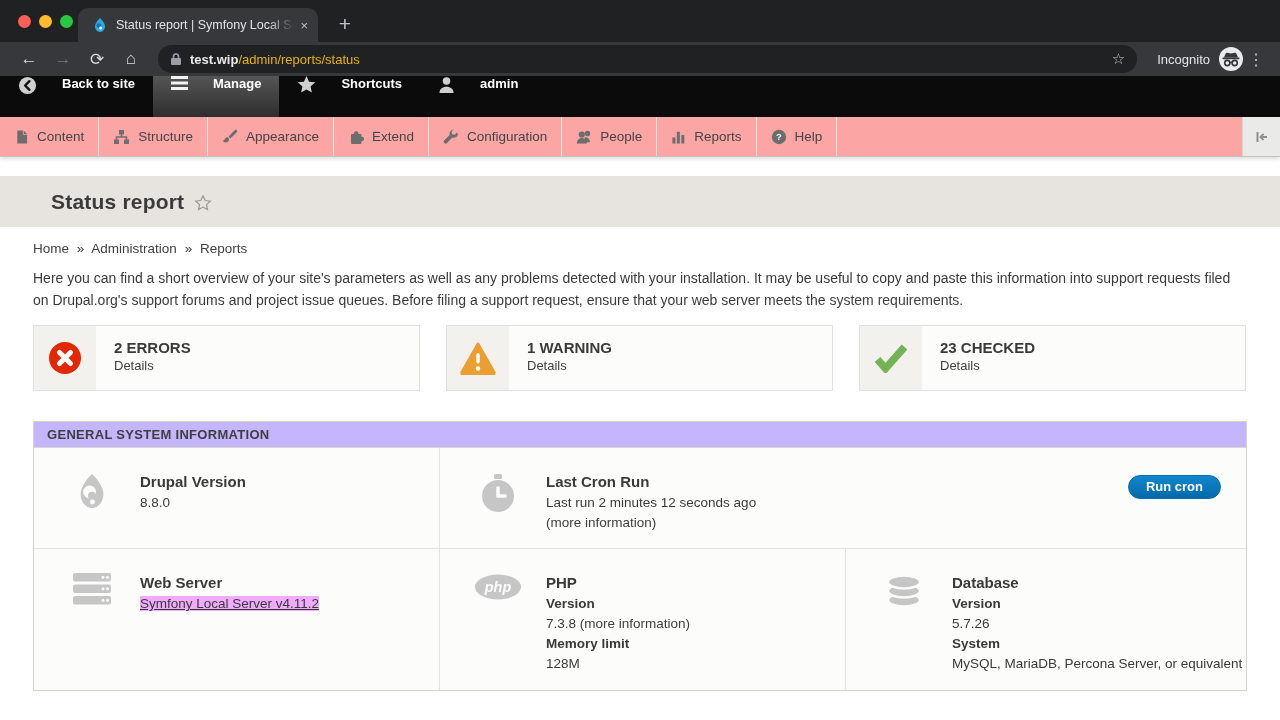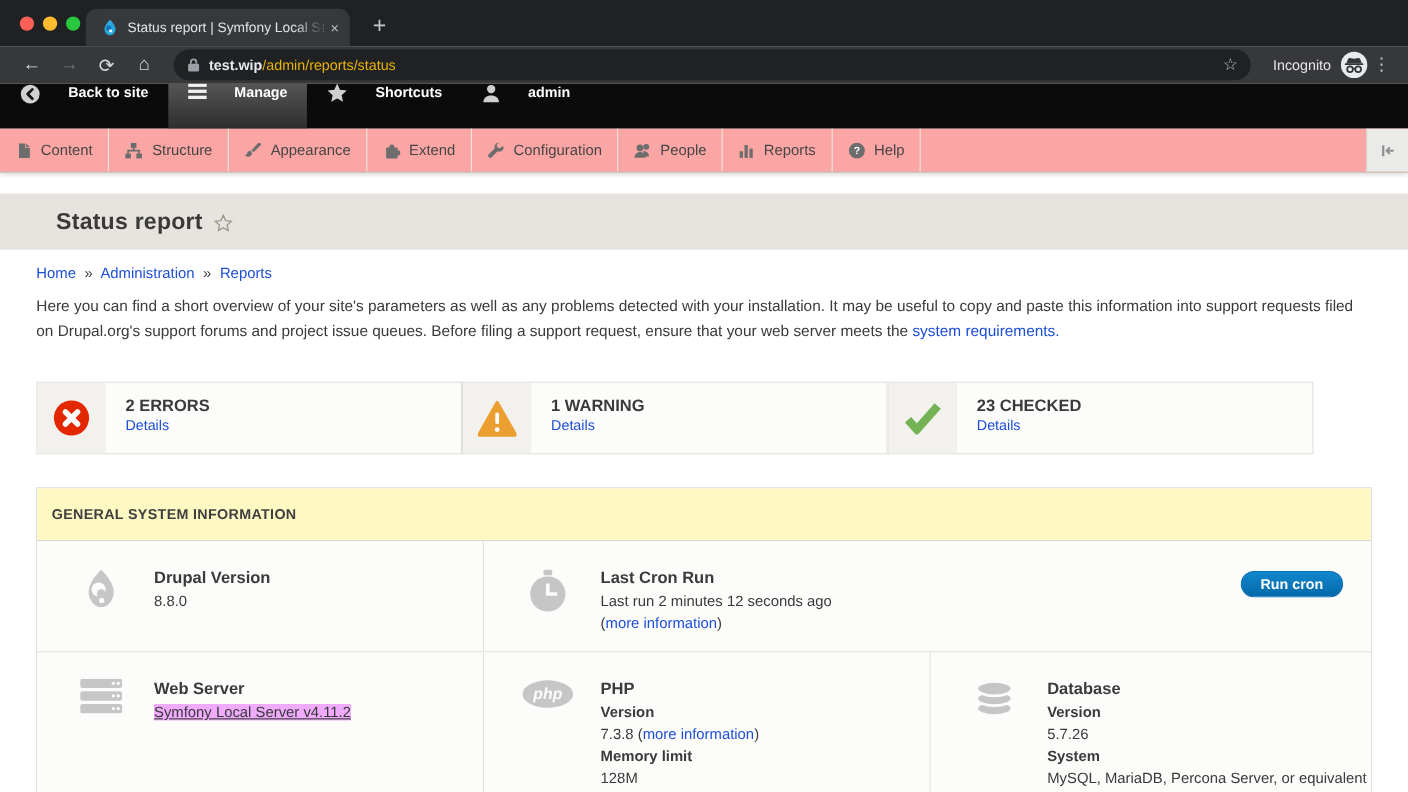--- a/index.html
+++ b/index.html
@@ -52,35 +52,35 @@
 
   .gap-white { height:19px; background:#fff; }
 
   
   .title-band { height:51px; background:#e7e4df; display:flex; align-items:center; padding-left:51px; }
   .page-title { font-size:21px; font-weight:bold; color:#3a3a3a; letter-spacing:.2px; }
   .title-star { margin-left:10px; margin-top:2px; }
 
   .content { padding:0 33px; color:#3a3a3a; }
   .breadcrumb { margin-top:14px; font-size:13.5px; }
-  .breadcrumb a, .link { color:#1d4ed8; text-decoration:none; }
+  .breadcrumb a, .link { color:#404040; text-decoration:none; }
   .bc-sep { color:#3a3a3a; margin:0 4px; }
   .intro { margin-top:12px; font-size:14px; line-height:21.5px; max-width:1214px; }
 
   
-  .cards { margin-top:36px; display:flex; }
+  .cards { margin-top:14px; display:flex; gap:26px; }
   .card { width:387px; height:66px; border:1px solid #e1e1db; background:#fcfcfa; display:flex; }
   .card-iconcol { width:62px; background:#f2f1ed; display:flex; align-items:center; justify-content:center; }
   .card-body { padding:13px 0 0 18px; }
   .card-count { font-size:15px; font-weight:bold; color:#3a3a3a; }
   .card-details { font-size:13px; margin-top:2px; }
 
   
   .section { margin-top:30px; border:1px solid #d6d6d1; width:1214px; }
-  .section-header { height:48px; background:#fef9c3; border-bottom:1px solid #d6d6d1;
+  .section-header { height:26px; background:#c4b5fd; border-bottom:1px solid #d6d6d1;
                     display:flex; align-items:center; padding:12px 13px;
                     font-size:13px; font-weight:bold; color:#3f3f3f; letter-spacing:.3px; }
   .sys-row { display:flex; background:#fcfcfa; }
   .sys-row + .sys-row { border-top:1px solid #e3e3de; }
   .sys-cell { padding:24px 0 0 18px; display:flex; align-items:flex-start; }
   .sys-cell + .sys-cell { border-left:1px solid #e3e3de; }
   .row-1 { height:100px; }
   .row-2 { height:142px; }
   .c-w1 { width:405px; } .c-w2 { width:406px; } .c-rest { flex:1; }
   .sys-icon { width:48px; margin:0 24px 0 16px; flex:0 0 48px; display:flex; justify-content:center; }

